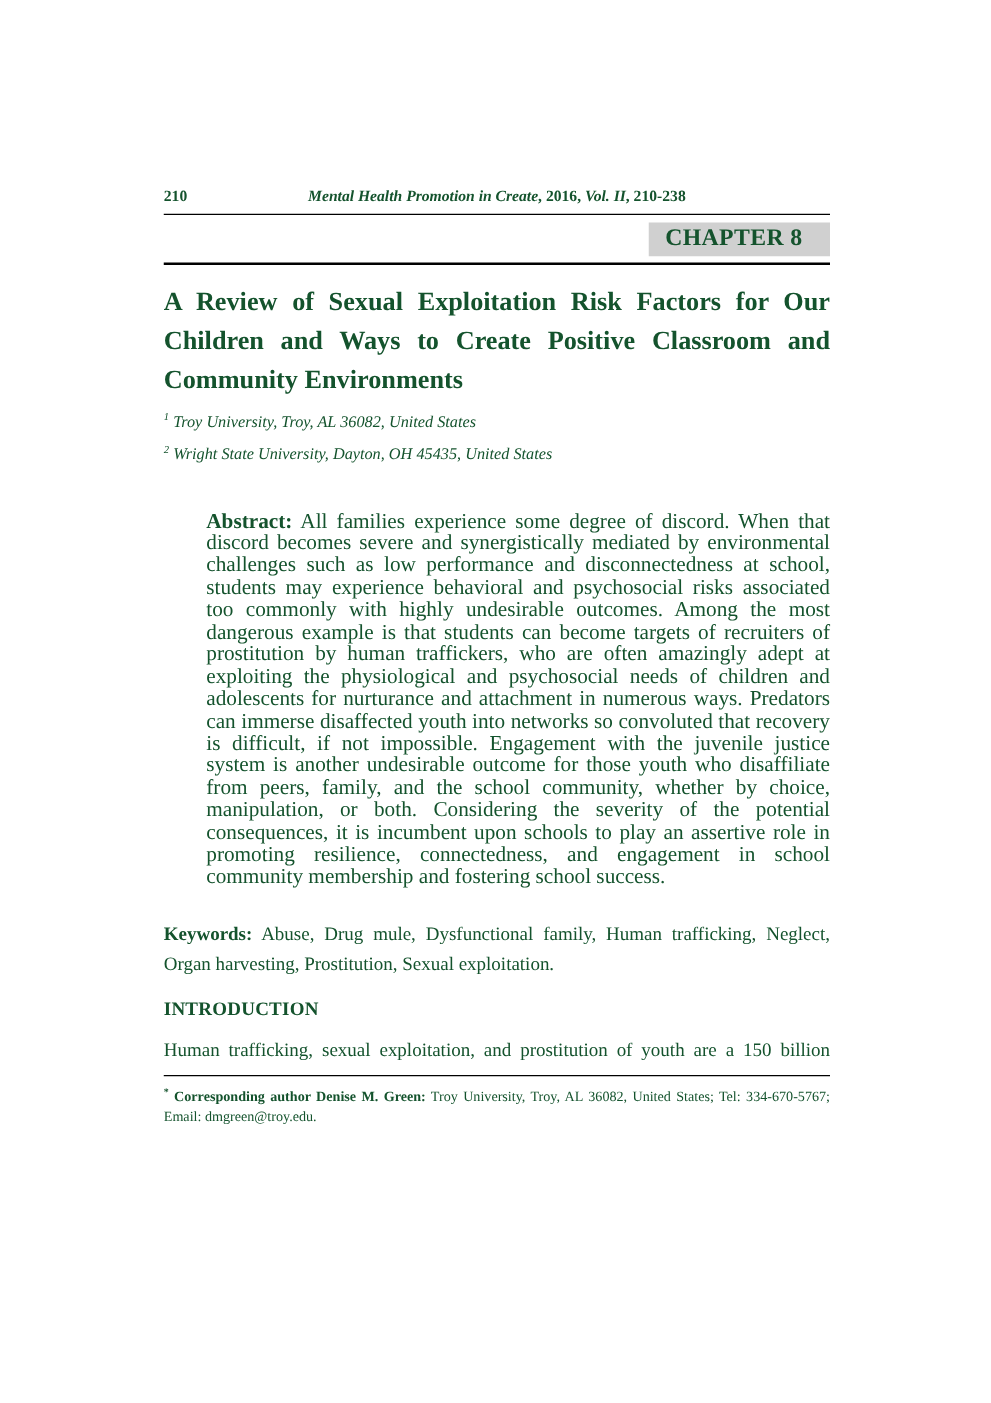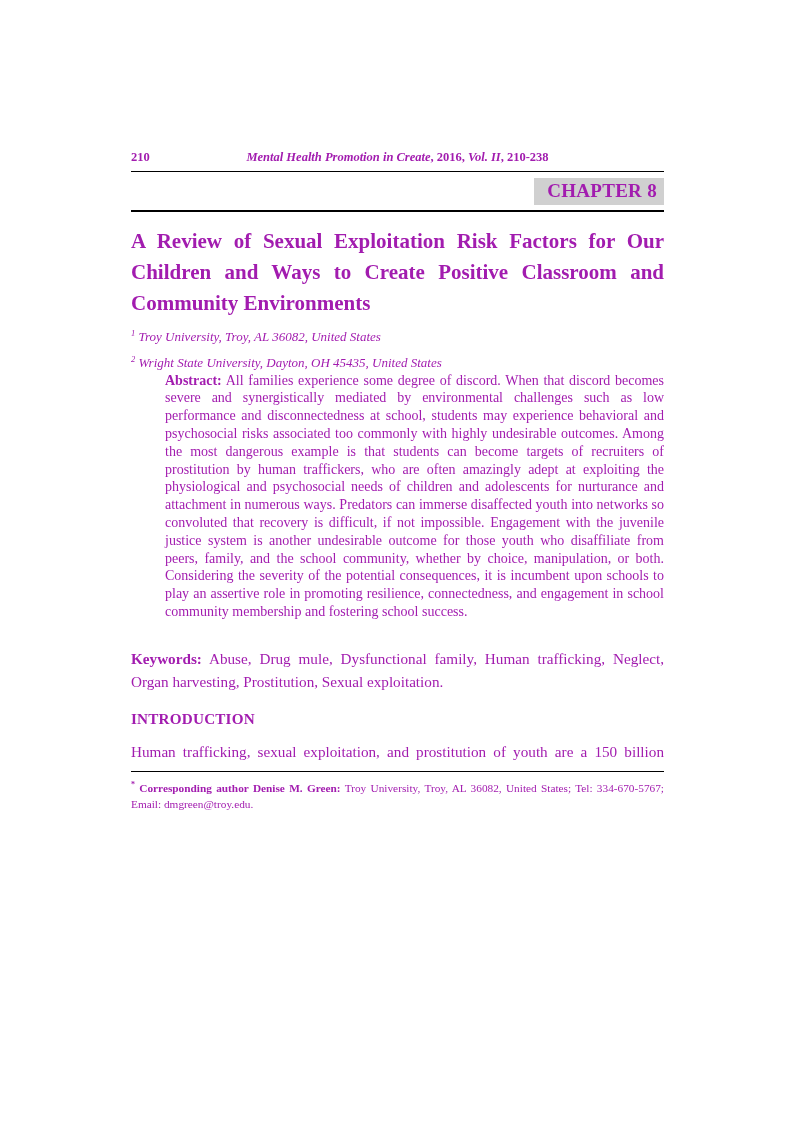--- a/index.html
+++ b/index.html
@@ -2,21 +2,21 @@
 <html><head>
 <meta charset="utf-8">
 <style>
   html, body { margin: 0; padding: 0; background: #ffffff; }
   .page {
     position: relative;
     width: 793px;
     height: 1122px;
     background: #ffffff;
     font-family: "Liberation Serif", serif;
-    color: #a21caf;
+    color: #14532d;
     overflow: hidden;
   }
   .content {
     position: absolute;
     left: 131px;
     top: 150px;
     width: 533px;
   }
 
   
@@ -27,42 +27,43 @@
 
   .rule { border: none; border-top: 1px solid #000; margin: 0; }
   .rule-top { margin-top: 4px; }
   .rule-mid { margin-top: 5px; border-top-width: 2px; }
 
   .chapter-row { display: flex; justify-content: flex-end; margin-top: 6px; }
   .chapter-badge {
     background: #d0d0d0;
     font-size: 19px;
     font-weight: bold;
-    padding: 2px 7px 3px 13px;
+    padding: 2px 22px 3px 13px;
     letter-spacing: 0.3px;
   }
 
   
   .title {
     margin-top: 14px;
     font-size: 21px;
     font-weight: bold;
     line-height: 31px;
     text-align: justify;
   }
   .authors { margin-top: 13px; font-size: 14.5px; }
   .authors .name { font-weight: bold; }
   .authors sup { font-size: 9px; font-weight: bold; }
   .affil { margin-top: 9px; font-style: italic; font-size: 13px; }
   .affil sup { font-size: 8.5px; }
 
   
   .abstract {
+    margin-top: 36px;
     margin-left: 34px;
-    font-size: 14px;
+    font-size: 17px;
     line-height: 17.8px;
     text-align: justify;
   }
   .abstract .label { font-weight: bold; }
 
   
   .keywords { margin-top: 26px; font-size: 15.2px; line-height: 23.5px; text-align: justify; }
   .keywords .label { font-weight: bold; }
   .section-heading { margin-top: 16px; font-size: 15.2px; font-weight: bold; letter-spacing: 0.2px; }
   .intro-line { margin-top: 15px; font-size: 15.2px; text-align: justify; text-align-last: justify; }

